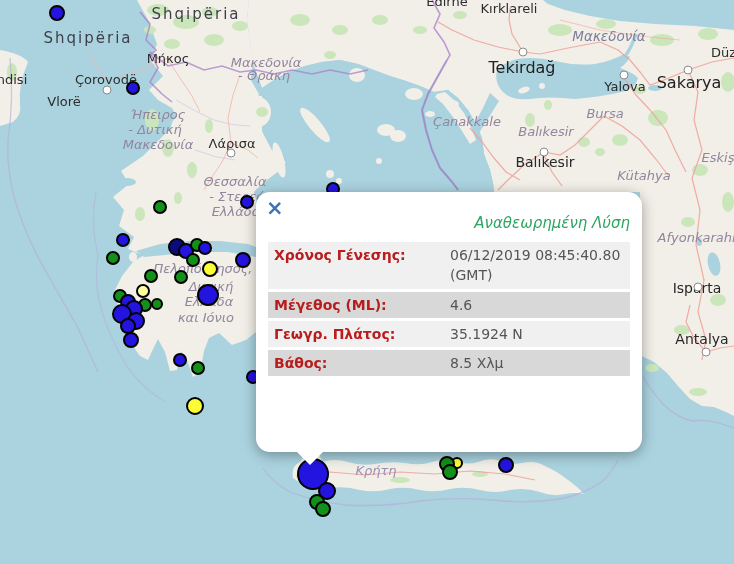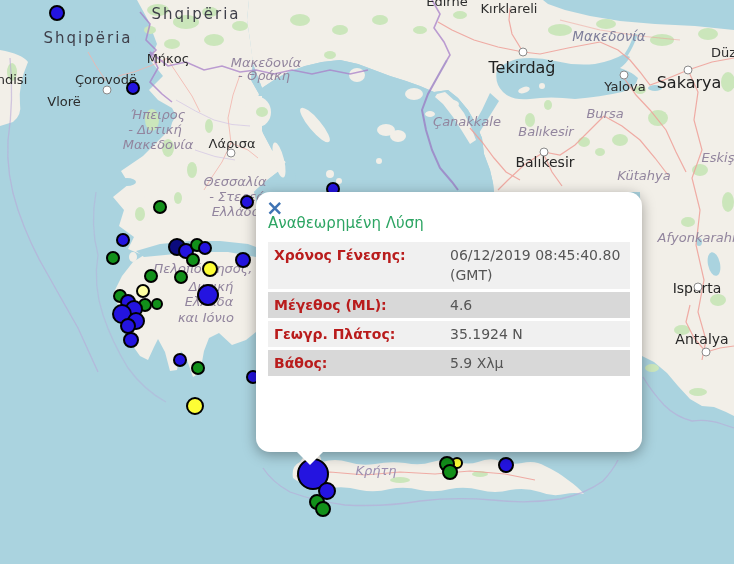--- a/index.html
+++ b/index.html
@@ -26,21 +26,21 @@
         transform:translate(-50%,-50%);box-sizing:border-box;}
   
   .popup{position:absolute;left:256px;top:192px;width:386px;height:260px;z-index:10;
          background:#fff;border-radius:14px;box-shadow:0 3px 14px rgba(0,0,0,.35);
          padding:8px 12px 10px 12px;box-sizing:border-box;}
   .popup-tail{position:absolute;left:40px;bottom:-13px;width:0;height:0;
          border-left:14px solid transparent;border-right:14px solid transparent;
          border-top:14px solid #fff;}
   .popup-close{position:absolute;left:10px;top:6px;color:#3f74b4;font-size:21px;
          font-weight:bold;cursor:pointer;line-height:1;}
-  .popup-title{text-align:left;color:#2da563;font-size:15px;margin:14px 0 10px 0;}
+  .popup-title{text-align:right;color:#2da563;font-size:15px;margin:14px 0 10px 0;font-style:italic;}
   .popup-table{width:100%;}
   .prow{display:flex;margin-bottom:3px;background:#f0f0f0;}
   .prow:nth-child(even){background:#d8d8d8;}
   .plabel{width:168px;flex:0 0 168px;font-weight:bold;color:#b91c1c;
           font-size:14px;padding:3px 4px 3px 6px;line-height:1.45;}
   .pvalue{flex:1;color:#555;font-size:14px;padding:3px 4px;line-height:1.45;}
 </style>
 </head>
 <body>
 
@@ -311,19 +311,19 @@
         <div class="prow">
           <div class="plabel">Μέγεθος (ML):</div>
           <div class="pvalue">4.6</div>
         </div>
         <div class="prow">
           <div class="plabel">Γεωγρ. Πλάτος:</div>
           <div class="pvalue">35.1924 N</div>
         </div>
         <div class="prow">
           <div class="plabel">Βάθος:</div>
-          <div class="pvalue">5.9 Χλμ</div>
+          <div class="pvalue">8.5 Χλμ</div>
         </div>
       </div>
     <div class="popup-tail"></div>
   </div>
 
 </div>
 
 </body></html>

